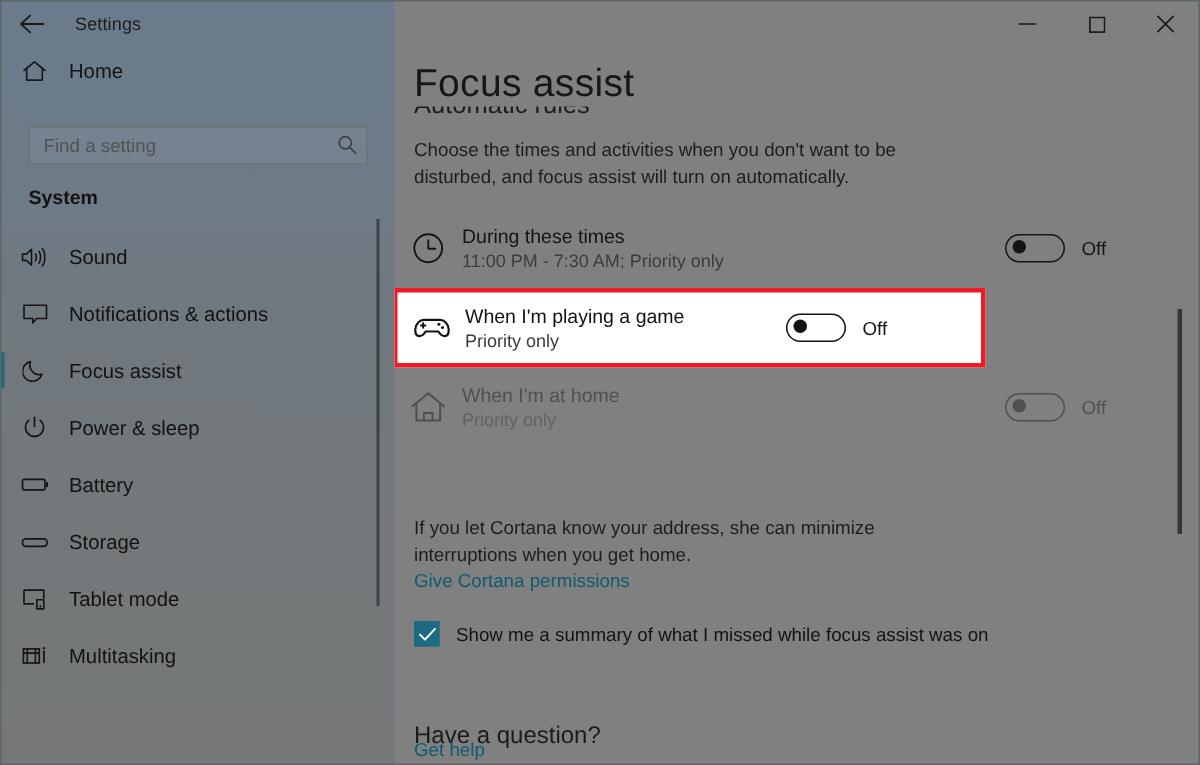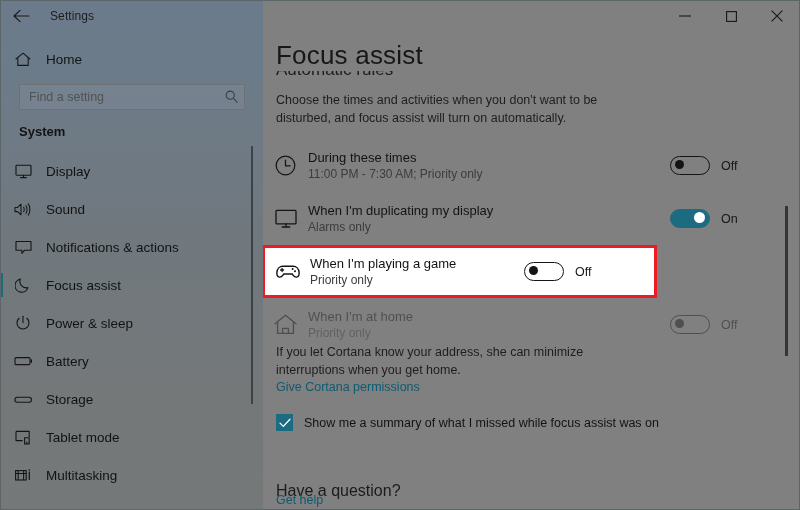--- a/index.html
+++ b/index.html
@@ -49,21 +49,21 @@
   }
   .app-title {
     font-size: 12px;
     color: #1d1d1d;
     margin-left: 8px;
     letter-spacing: .1px;
   }
 
   .home-row {
     position: absolute;
-    left: 0; top: 44px;
+    left: 0; top: 32px;
     width: 263px;
     height: 30px;
     display: flex;
     align-items: center;
   }
   .home-icon {
     width: 46px;
     display: flex;
     justify-content: center;
     align-items: center;
@@ -392,30 +392,20 @@
             <path d="M8.4 8.4L12.2 12.2" stroke="currentColor" stroke-width="1.05" stroke-linecap="round"></path>
           </svg>
         </span>
       </div>
     </div>
 
     <div class="group-head">System</div>
 
     <div class="nav">
 
-      <div class="nav-item">
-
-        <span class="nav-ico">
-          <svg width="17" height="15" viewBox="0 0 17 15" fill="none" aria-hidden="true">
-            <rect x="1" y="1.2" width="15" height="10" rx="0.8" stroke="currentColor" stroke-width="1.1"></rect>
-            <path d="M8.5 11.2V13.4M5.6 13.6H11.4" stroke="currentColor" stroke-width="1.1" stroke-linecap="round"></path>
-          </svg>
-        </span>
-        <span class="nav-lbl">Display</span>
-      </div>
 
       <div class="nav-item">
 
         <span class="nav-ico">
           <svg width="18" height="15" viewBox="0 0 18 15" fill="none" aria-hidden="true">
             <path d="M1 5.4H3.6L7 2.2V12.8L3.6 9.6H1V5.4Z" stroke="currentColor" stroke-width="1.05" stroke-linejoin="round"></path>
             <path d="M9.6 5.2C10.4 6 10.4 9 9.6 9.8" stroke="currentColor" stroke-width="1.05" stroke-linecap="round"></path>
             <path d="M11.9 3.5C13.4 5 13.4 10 11.9 11.5" stroke="currentColor" stroke-width="1.05" stroke-linecap="round"></path>
             <path d="M14.2 1.8C16.4 4 16.4 11 14.2 13.2" stroke="currentColor" stroke-width="1.05" stroke-linecap="round"></path>
           </svg>
@@ -544,38 +534,20 @@
           <span class="rule-sub" style="display:block">11:00 PM - 7:30 AM; Priority only</span>
         </span>
         <span class="toggle-area">
           <span class="switch">
               <span class="knob"></span>
             </span>
           <span class="toggle-state">Off</span>
         </span>
       </div>
 
-      <div class="rule-row">
-        <span class="rule-ico">
-          <svg width="22" height="20" viewBox="0 0 22 20" fill="none" aria-hidden="true">
-            <rect x="1" y="1.4" width="20" height="13.4" rx="0.9" stroke="currentColor" stroke-width="1.3"></rect>
-            <path d="M11 14.8V17.6M7.2 18H14.8" stroke="currentColor" stroke-width="1.3" stroke-linecap="round"></path>
-          </svg>
-        </span>
-        <span class="rule-text">
-          <span class="rule-title" style="display:block">When I'm duplicating my display</span>
-          <span class="rule-sub" style="display:block">Alarms only</span>
-        </span>
-        <span class="toggle-area">
-          <span class="switch on">
-              <span class="knob"></span>
-            </span>
-          <span class="toggle-state">On</span>
-        </span>
-      </div>
 
       <div class="rule-row highlight">
         <span class="rule-ico">
           <svg width="26" height="19" viewBox="0 0 26 19" fill="none" aria-hidden="true">
             <path d="M7.6 4.2h10.8c2.9 0 5.3 2.7 5.7 6 .3 2.6-.6 4.6-2.6 4.9-1.6.2-2.6-.8-3.5-2l-.8-1.1H8.8l-.8 1.1c-.9 1.2-1.9 2.2-3.5 2-2-.3-2.9-2.3-2.6-4.9.4-3.3 2.8-6 5.7-6Z" stroke="currentColor" stroke-width="1.45" stroke-linejoin="round"></path>
             <path d="M5.6 8h3M7.1 6.5v3" stroke="currentColor" stroke-width="1.3" stroke-linecap="round"></path>
             <circle cx="17.6" cy="7.1" r="1" fill="currentColor"></circle>
             <circle cx="20" cy="9.3" r="1" fill="currentColor"></circle>
           </svg>
         </span>

